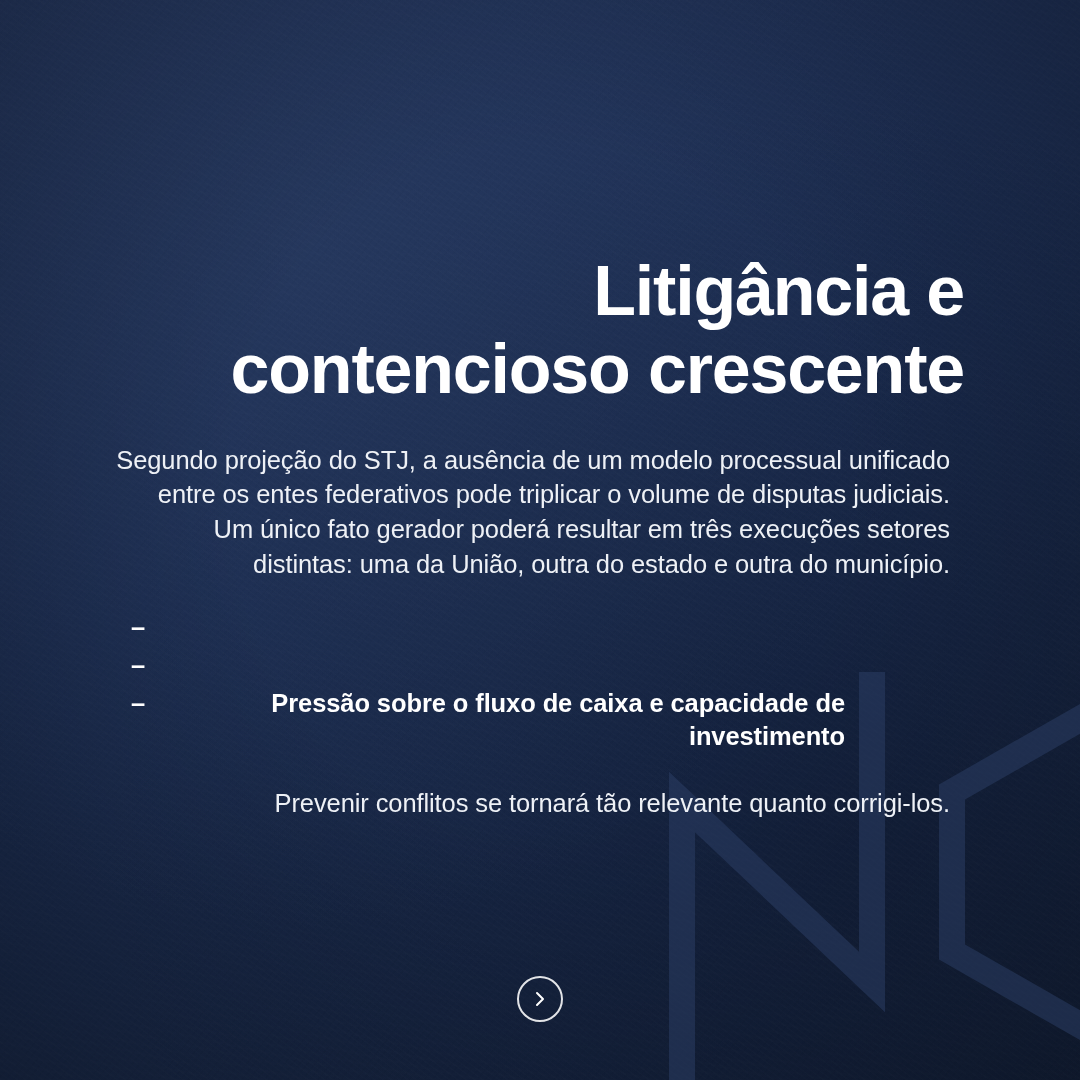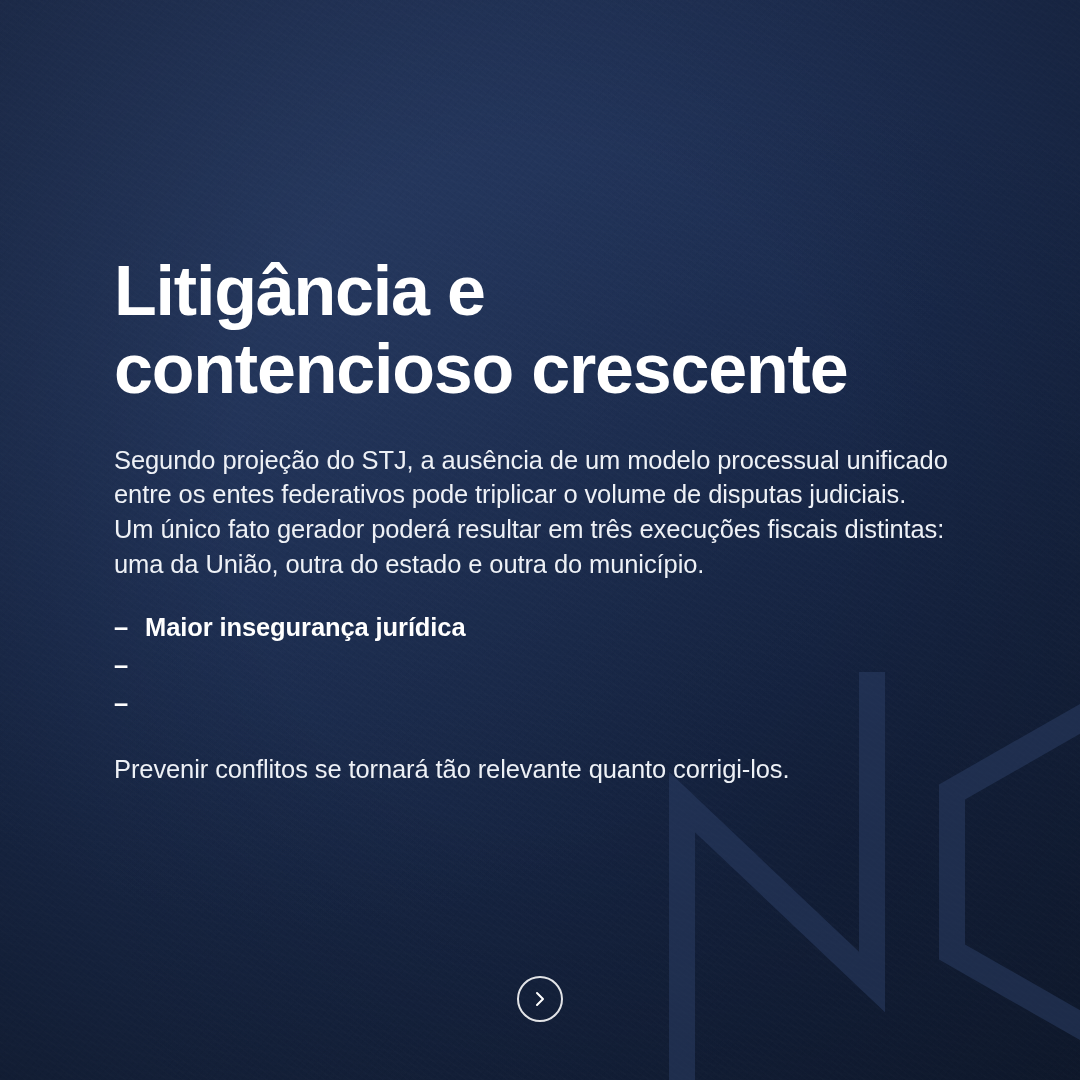--- a/index.html
+++ b/index.html
@@ -55,20 +55,21 @@
     opacity: 0.5;
     pointer-events: none;
   }
   .watermark svg { display: block; width: 100%; height: 100%; }
 
   .content {
     position: absolute;
     left: 114px;
     top: 252px;
     width: 850px;
+    text-align: right;
   }
 
   h1.title {
     margin: 0 0 34px 0;
     color: #ffffff;
     font-size: 70px;
     line-height: 1.12;
     font-weight: 700;
     letter-spacing: -1.2px;
     white-space: pre-line;
@@ -146,33 +147,33 @@
         <path d="M330 140 L470 60 L610 140 L610 300 L470 380 L330 300 Z"></path>
       </g>
     </svg>
   </div>
 
   <div class="content">
 
     <h1 class="title">Litigância e
 contencioso crescente</h1>
 
-    <p class="body-text">Segundo projeção do STJ, a ausência de um modelo processual unificado entre os entes federativos pode triplicar o volume de disputas judiciais. Um único fato gerador poderá resultar em três execuções fiscais distintas: uma da União, outra do estado e outra do município.</p>
+    <p class="body-text">Segundo projeção do STJ, a ausência de um modelo processual unificado entre os entes federativos pode triplicar o volume de disputas judiciais. Um único fato gerador poderá resultar em três execuções setores distintas: uma da União, outra do estado e outra do município.</p>
 
 
     <ul class="bullets">
       <li>
         <span class="dash">–</span>
-        <span class="bullet-text">Maior insegurança jurídica</span>
       </li>
       <li>
         <span class="dash">–</span>
       </li>
       <li>
         <span class="dash">–</span>
+        <span class="bullet-text">Pressão sobre o fluxo de caixa e capacidade de investimento</span>
       </li>
     </ul>
 
     <p class="body-text closing">Prevenir conflitos se tornará tão relevante quanto corrigi-los.</p>
 
   </div>
 
   <div class="next-button">
     <span>
       <svg width="16" height="16" viewBox="0 0 16 16" xmlns="http://www.w3.org/2000/svg">

